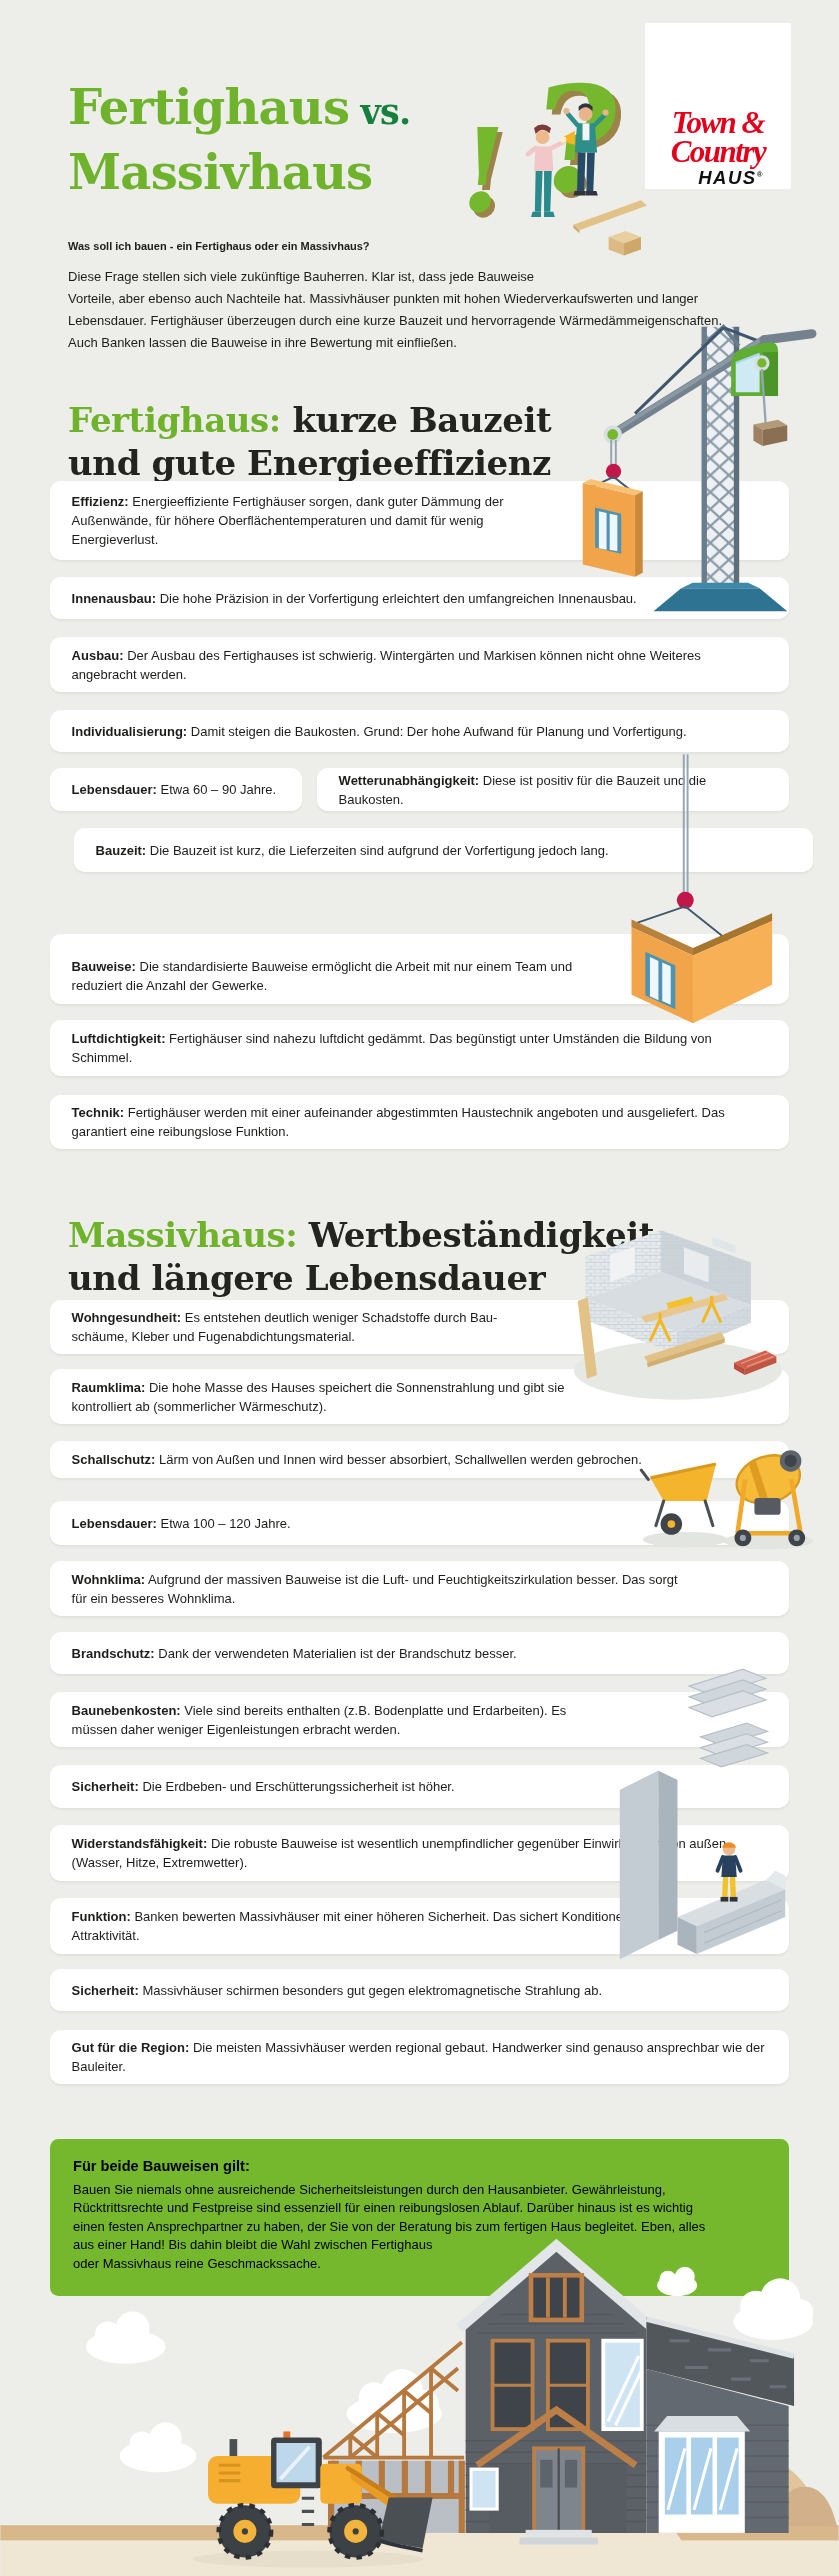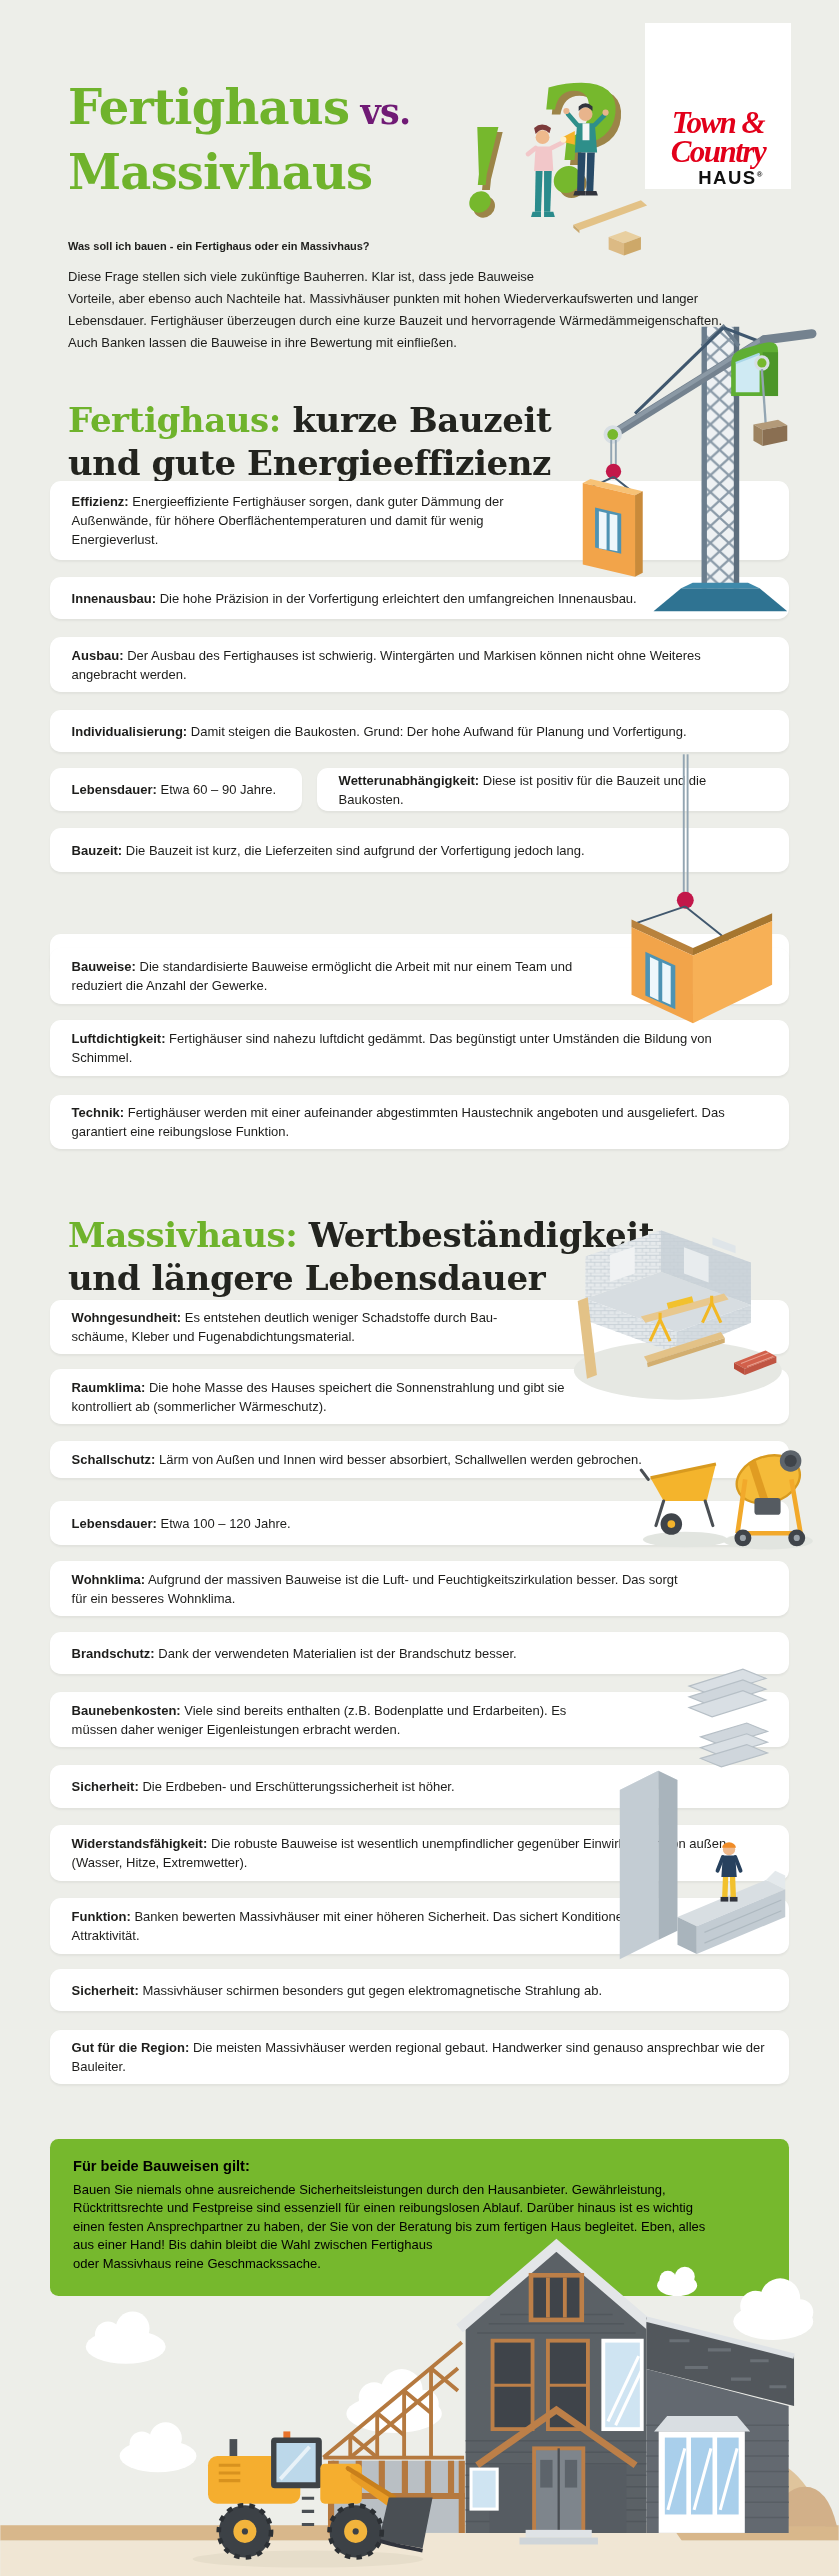--- a/index.html
+++ b/index.html
@@ -1,33 +1,33 @@
 <!DOCTYPE html>
 <html lang="de" style="font-size:12.3px"><head>
 <meta charset="utf-8">
 <style>
   html,body{margin:0;padding:0;background:#dcdcd8;}
   .page{position:relative;width:839px;height:2576px;margin:0 auto;overflow:hidden;
         background:#edeee9;font-family:"Liberation Sans",sans-serif;color:#1d1d1b;}
   
   .h-title{position:absolute;left:68px;top:45px;font-family:"DejaVu Serif",serif;font-weight:700;
            font-size:48px;line-height:60px;color:#6fb32c;letter-spacing:-0.8px;z-index:1;}
-  .h-title .vs{color:#701a75;font-size:35px;}
+  .h-title .vs{color:#15803d;font-size:35px;}
   .h-sec{position:absolute;left:68px;font-family:"DejaVu Serif",serif;font-weight:700;
          font-size:34px;line-height:43px;color:#23241f;letter-spacing:-0.4px;z-index:1;}
   .h-sec .grn{color:#6fb32c;}
   
   .intro-q{position:absolute;left:68px;top:240px;font-size:11px;font-weight:700;z-index:1;}
   .intro-p{position:absolute;left:68px;top:266px;font-size:13px;line-height:22px;z-index:1;}
   
   .logo-box{position:absolute;left:645px;top:23px;width:146px;height:166px;background:#fff;z-index:2;
             display:flex;flex-direction:column;align-items:center;justify-content:flex-end;text-align:center;}
   .logo-l1,.logo-l2{font-family:"Liberation Serif",serif;font-style:italic;font-weight:700;
             color:#e2001a;font-size:31px;line-height:29px;letter-spacing:-1.5px;}
-  .logo-l3{font-family:"Liberation Sans",sans-serif;font-weight:700;color:#111;
+  .logo-l3{font-family:"Liberation Sans",sans-serif;font-style:italic;font-weight:700;color:#111;
             font-size:18.5px;letter-spacing:1.5px;margin-top:1.5px;margin-left:26px;}
   .logo-l3 sup{font-size:7.7px;color:#111;}
   
   .card{position:absolute;left:50px;width:739px;background:#fff;border-radius:10.8px;
         display:flex;align-items:center;padding:0 21.6px;box-sizing:border-box;
         box-shadow:0 1.5px 2.3px rgba(29,29,27,.05);z-index:1;}
   .card p{margin:0;font-size:13px;line-height:19px;}
   .card b{font-weight:700;}
   
   .gbox{position:absolute;left:50px;top:2139px;width:739px;height:157px;background:#76b82d;
@@ -166,21 +166,21 @@
     </div>
   <div class="card" style="top:710px;height:42px;">
     <p><b>Individualisierung:</b> <span>Damit steigen die Baukosten. Grund: Der hohe Aufwand für Planung und Vorfertigung.</span></p>
     </div>
   <div class="card" style="top:768px;height:43px;width:252px;">
     <p><b>Lebensdauer:</b> <span>Etwa 60 – 90 Jahre.</span></p>
     </div>
   <div class="card" style="top:768px;height:43px;left:317px;width:472px;">
     <p><b>Wetterunabhängigkeit:</b> <span>Diese ist positiv für die Bauzeit und die Baukosten.</span></p>
     </div>
-  <div class="card" style="top:828px;height:44px;">
+  <div class="card" style="top:828px;height:44px;margin-left:24px;">
     <p><b>Bauzeit:</b> <span>Die Bauzeit ist kurz, die Lieferzeiten sind aufgrund der Vorfertigung jedoch lang.</span></p>
     </div>
   <div class="card" style="top:889px;height:42px;margin-top:45px;">
     <p><b>Wiederverkauf:</b> <span>Nach 30 Jahren verliert das Fertighaus etwa 15 % seines Wertes.</span></p>
     </div>
   <div class="card" style="top:948px;height:56px;">
     <p style="max-width:539px;"><b>Bauweise:</b> <span>Die standardisierte Bauweise ermöglicht die Arbeit mit nur einem Team und reduziert die Anzahl der Gewerke.</span></p>
     </div>
   <div class="card" style="top:1020px;height:56px;">
     <p><b>Luftdichtigkeit:</b> <span>Fertighäuser sind nahezu luftdicht gedämmt. Das begünstigt unter Umständen die Bildung von Schimmel.</span></p>

